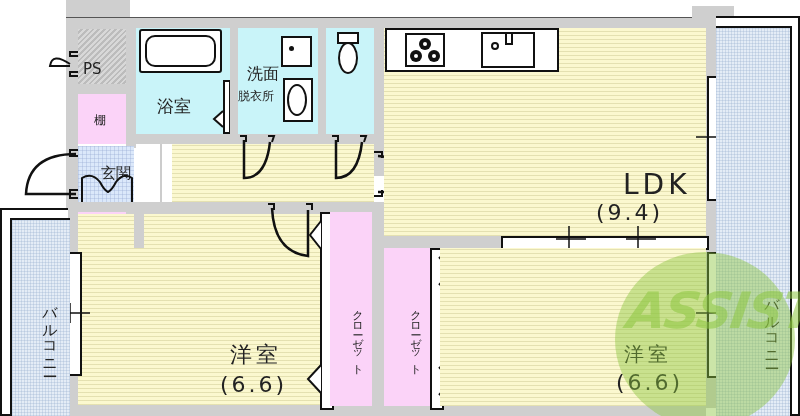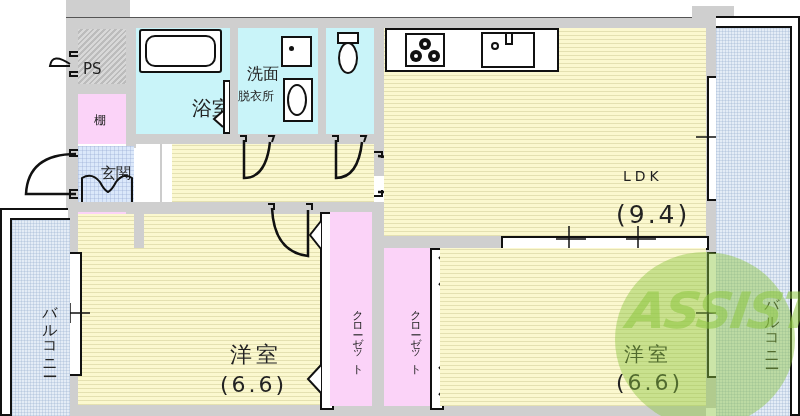--- a/index.html
+++ b/index.html
@@ -42,21 +42,21 @@
 </svg>
 
 <div class="pink" style="left:78px;top:94px;width:48px;height:50px;"></div>
 <div class="label" style="left:94px;top:112px;font-size:12px;">棚</div>
 <div class="wall" style="left:126px;top:28px;width:10px;height:120px;"></div>
 
 <div class="wet" style="left:136px;top:28px;width:94px;height:106px;"></div>
 <div class="abs" style="left:139px;top:29px;width:83px;height:44px;border:2px solid #111;background:#fff;border-radius:3px;">
   <div class="abs" style="left:4px;top:4px;width:71px;height:32px;border:2px solid #111;border-radius:10px;"></div>
 </div>
-<div class="label" style="left:157px;top:95px;font-size:20px;margin-left:35px;">浴室</div>
+<div class="label" style="left:157px;top:95px;font-size:17px;">浴室</div>
 <div class="abs" style="left:223px;top:80px;width:8px;height:54px;border:2px solid #111;background:#fff;"></div>
 <svg style="left:212px;top:110px;" width="12" height="18">
     <path d="M11 1 L2 9 L11 17" fill="#fff" stroke="#111" stroke-width="2"></path>
   </svg>
 <div class="wall" style="left:230px;top:28px;width:8px;height:108px;"></div>
 
 <div class="wet" style="left:238px;top:28px;width:80px;height:106px;"></div>
 <div class="label" style="left:247px;top:64px;font-size:16px;">洗面</div>
 <div class="label" style="left:238px;top:88px;font-size:12px;">脱衣所</div>
 <div class="abs" style="left:281px;top:36px;width:31px;height:31px;border:2px solid #111;background:#fff;">
@@ -117,22 +117,22 @@
     <circle cx="29" cy="23" r="6" fill="#111"></circle>
   <circle cx="20" cy="11" r="2" fill="#fff"></circle>
     <circle cx="11" cy="23" r="2" fill="#fff"></circle>
     <circle cx="29" cy="23" r="2" fill="#fff"></circle>
 </svg>
 <svg style="left:481px;top:30px;" width="56" height="40">
   <rect x="1" y="3" width="52" height="34" fill="#fff" stroke="#111" stroke-width="2"></rect>
   <circle cx="14" cy="16" r="3" fill="none" stroke="#111" stroke-width="2"></circle>
   <path d="M25 2 L25 14 L31 14 L31 2" fill="none" stroke="#111" stroke-width="2"></path>
 </svg>
-<div class="label" style="left:623px;top:168px;font-size:14px;letter-spacing:4px;">LDK</div>
-<div class="label" style="left:616px;top:200px;font-size:25px;letter-spacing:3px;">(9.4)</div>
+<div class="label" style="left:623px;top:168px;font-size:28px;letter-spacing:4px;">LDK</div>
+<div class="label" style="left:596px;top:200px;font-size:22px;letter-spacing:3px;">(9.4)</div>
 <div class="win" style="left:707px;top:76px;width:9px;height:121px;"></div>
 <svg style="left:696px;top:126px;" width="34" height="22">
     <path d="M0 11 L34 11 M12 0 L12 22" stroke="#111" stroke-width="1.5"></path>
   </svg>
 
 <div class="wall" style="left:384px;top:236px;width:322px;height:12px;"></div>
 <div class="win" style="left:501px;top:236px;width:204px;height:10px;"></div>
 <svg style="left:556px;top:226px;" width="100" height="26">
     <path d="M13 0 L13 26 M82 0 L82 26 M0 13 L30 13 M70 13 L100 13" stroke="#111" stroke-width="1.5"></path>
   </svg>

